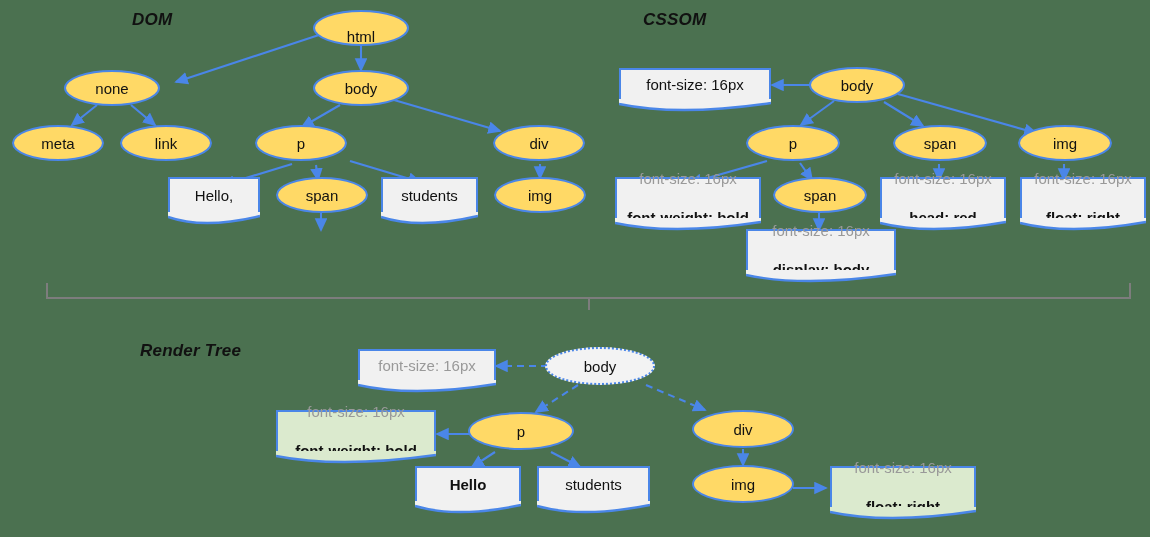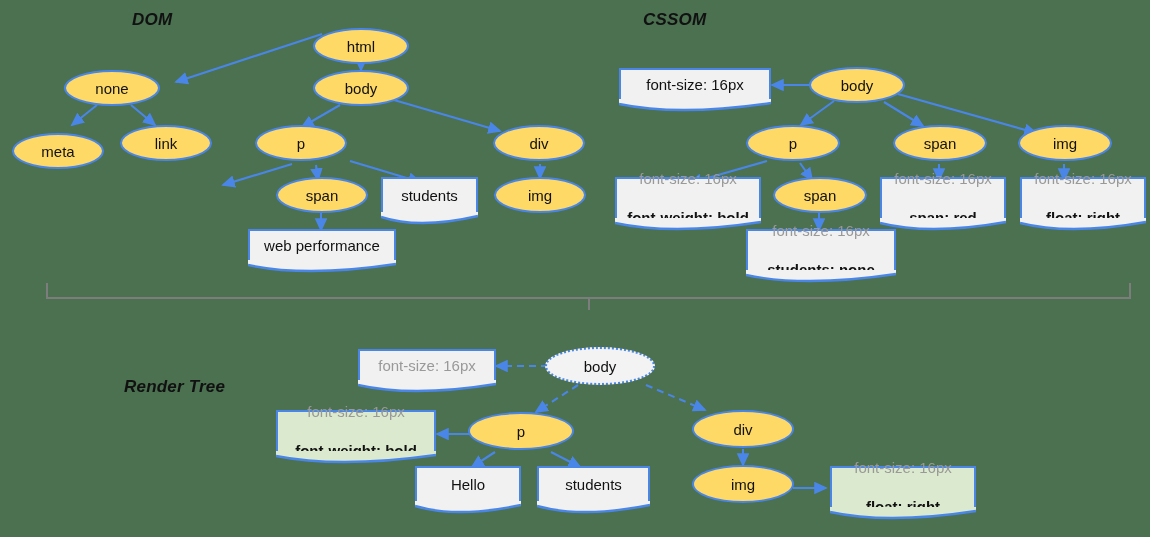--- a/index.html
+++ b/index.html
@@ -152,72 +152,72 @@
       <path d="M551,452 L580,467"></path>
       <path d="M743,449 L743,465"></path>
       <path d="M793,488 L826,488"></path>
     </g>
   </svg>
 
   <div class="layer-nodes">
 
     <div class="section-title" style="left:132px; top:10px;">DOM</div>
 
-    <div class="node-ellipse" style="left:313px; top:28px; width:96px; height:36px;">
+    <div class="node-ellipse" style="left:313px; top:10px; width:96px; height:36px;align-items:flex-end;">
       <span>html</span>
     </div>
 
     <div class="node-ellipse" style="left:64px; top:70px; width:96px; height:36px;">
       <span>none</span>
     </div>
 
     <div class="node-ellipse" style="left:313px; top:70px; width:96px; height:36px;">
       <span>body</span>
     </div>
 
-    <div class="node-ellipse" style="left:12px; top:133px; width:92px; height:36px;align-items:center;">
+    <div class="node-ellipse" style="left:12px; top:125px; width:92px; height:36px;align-items:center;">
       <span>meta</span>
     </div>
 
     <div class="node-ellipse" style="left:120px; top:125px; width:92px; height:36px;text-align:center;">
       <span>link</span>
     </div>
 
     <div class="node-ellipse" style="left:255px; top:125px; width:92px; height:36px;">
       <span>p</span>
     </div>
 
     <div class="node-ellipse" style="left:493px; top:125px; width:92px; height:36px;">
       <span>div</span>
     </div>
 
+    <div class="note" style="left:168px; top:177px; width:92px; height:38px;">
+      <span>Hello,</span>
+      <svg class="wave" viewBox="0 0 100 14" preserveAspectRatio="none">
+        <path d="M0,0 L0,5 C25,13 60,13 100,4 L100,0 Z" fill="#f1f1f1"></path>
+        <path d="M0,5 C25,13 60,13 100,4" stroke="#4a86e8" stroke-width="2.4" fill="none" vector-effect="non-scaling-stroke"></path>
+      </svg>
+    </div>
 
     <div class="node-ellipse" style="left:276px; top:177px; width:92px; height:36px;">
       <span>span</span>
     </div>
 
     <div class="note" style="left:381px; top:177px; width:97px; height:38px;">
       <span>students</span>
       <svg class="wave" viewBox="0 0 100 14" preserveAspectRatio="none">
         <path d="M0,0 L0,5 C25,13 60,13 100,4 L100,0 Z" fill="#f1f1f1"></path>
         <path d="M0,5 C25,13 60,13 100,4" stroke="#4a86e8" stroke-width="2.4" fill="none" vector-effect="non-scaling-stroke"></path>
       </svg>
     </div>
 
     <div class="node-ellipse" style="left:494px; top:177px; width:92px; height:36px;">
       <span>img</span>
     </div>
 
-    <div class="note" style="left:248px; top:229px; width:148px; height:34px;">
-      <span>web performance</span>
-      <svg class="wave" viewBox="0 0 100 14" preserveAspectRatio="none">
-        <path d="M0,0 L0,5 C25,13 60,13 100,4 L100,0 Z" fill="#f1f1f1"></path>
-        <path d="M0,5 C25,13 60,13 100,4" stroke="#4a86e8" stroke-width="2.4" fill="none" vector-effect="non-scaling-stroke"></path>
-      </svg>
-    </div>
 
     <div class="section-title" style="left:643px; top:10px;text-align:center;">CSSOM</div>
 
     <div class="node-ellipse" style="left:809px; top:67px; width:96px; height:36px;">
       <span>body</span>
     </div>
 
     <div class="note" style="left:619px; top:68px; width:152px; height:34px;">
       <span>font-size: 16px</span>
       <svg class="wave" viewBox="0 0 100 14" preserveAspectRatio="none">
@@ -246,51 +246,51 @@
         <path d="M0,5 C25,13 60,13 100,4" stroke="#4a86e8" stroke-width="2.4" fill="none" vector-effect="non-scaling-stroke"></path>
       </svg>
     </div>
 
     <div class="node-ellipse" style="left:773px; top:177px; width:94px; height:36px;">
       <span>span</span>
     </div>
 
     <div class="note" style="left:746px; top:229px; width:150px; height:44px;">
       <span class="dim">font-size: 16px</span>
-      <span class="strong">students: none</span>
+      <span class="strong">display: body</span>
       <svg class="wave" viewBox="0 0 100 14" preserveAspectRatio="none">
         <path d="M0,0 L0,5 C25,13 60,13 100,4 L100,0 Z" fill="#f1f1f1"></path>
         <path d="M0,5 C25,13 60,13 100,4" stroke="#4a86e8" stroke-width="2.4" fill="none" vector-effect="non-scaling-stroke"></path>
       </svg>
     </div>
 
     <div class="note" style="left:880px; top:177px; width:126px; height:44px;">
       <span class="dim">font-size: 16px</span>
-      <span class="strong">span: red</span>
+      <span class="strong">head: red</span>
       <svg class="wave" viewBox="0 0 100 14" preserveAspectRatio="none">
         <path d="M0,0 L0,5 C25,13 60,13 100,4 L100,0 Z" fill="#f1f1f1"></path>
         <path d="M0,5 C25,13 60,13 100,4" stroke="#4a86e8" stroke-width="2.4" fill="none" vector-effect="non-scaling-stroke"></path>
       </svg>
     </div>
 
     <div class="note" style="left:1020px; top:177px; width:126px; height:44px;">
       <span class="dim">font-size: 16px</span>
       <span class="strong">float: right</span>
       <svg class="wave" viewBox="0 0 100 14" preserveAspectRatio="none">
         <path d="M0,0 L0,5 C25,13 60,13 100,4 L100,0 Z" fill="#f1f1f1"></path>
         <path d="M0,5 C25,13 60,13 100,4" stroke="#4a86e8" stroke-width="2.4" fill="none" vector-effect="non-scaling-stroke"></path>
       </svg>
     </div>
 
     <div id="divider" style="left:46px; top:297px; width:1085px;"></div>
     <div class="tick" style="left:46px; top:283px; height:14px;"></div>
     <div class="tick" style="left:588px; top:297px; height:13px;"></div>
     <div class="tick" style="left:1129px; top:283px; height:14px;"></div>
 
-    <div class="section-title" style="left:124px; top:341px;margin-top:36px;">Render Tree</div>
+    <div class="section-title" style="left:140px; top:341px;">Render Tree</div>
 
     <div class="node-ellipse ghost" style="left:545px; top:347px; width:110px; height:38px;">
       <span>body</span>
     </div>
 
     <div class="note" style="left:358px; top:349px; width:138px; height:34px;">
       <span class="dim">font-size: 16px</span>
       <svg class="wave" viewBox="0 0 100 14" preserveAspectRatio="none">
         <path d="M0,0 L0,5 C25,13 60,13 100,4 L100,0 Z" fill="#f1f1f1"></path>
         <path d="M0,5 C25,13 60,13 100,4" stroke="#4a86e8" stroke-width="2.4" fill="none" vector-effect="non-scaling-stroke"></path>
@@ -307,21 +307,21 @@
       <svg class="wave" viewBox="0 0 100 14" preserveAspectRatio="none">
         <path d="M0,0 L0,5 C25,13 60,13 100,4 L100,0 Z" fill="#dbeace"></path>
         <path d="M0,5 C25,13 60,13 100,4" stroke="#4a86e8" stroke-width="2.4" fill="none" vector-effect="non-scaling-stroke"></path>
       </svg>
     </div>
 
     <div class="node-ellipse" style="left:692px; top:410px; width:102px; height:38px;">
       <span>div</span>
     </div>
 
-    <div class="note" style="left:415px; top:466px; width:106px; height:38px;">
+    <div class="note" style="left:415px; top:466px; width:106px; height:38px;font-weight:bold;">
       <span>Hello</span>
       <svg class="wave" viewBox="0 0 100 14" preserveAspectRatio="none">
         <path d="M0,0 L0,5 C25,13 60,13 100,4 L100,0 Z" fill="#f1f1f1"></path>
         <path d="M0,5 C25,13 60,13 100,4" stroke="#4a86e8" stroke-width="2.4" fill="none" vector-effect="non-scaling-stroke"></path>
       </svg>
     </div>
 
     <div class="note" style="left:537px; top:466px; width:113px; height:38px;">
       <span>students</span>
       <svg class="wave" viewBox="0 0 100 14" preserveAspectRatio="none">

